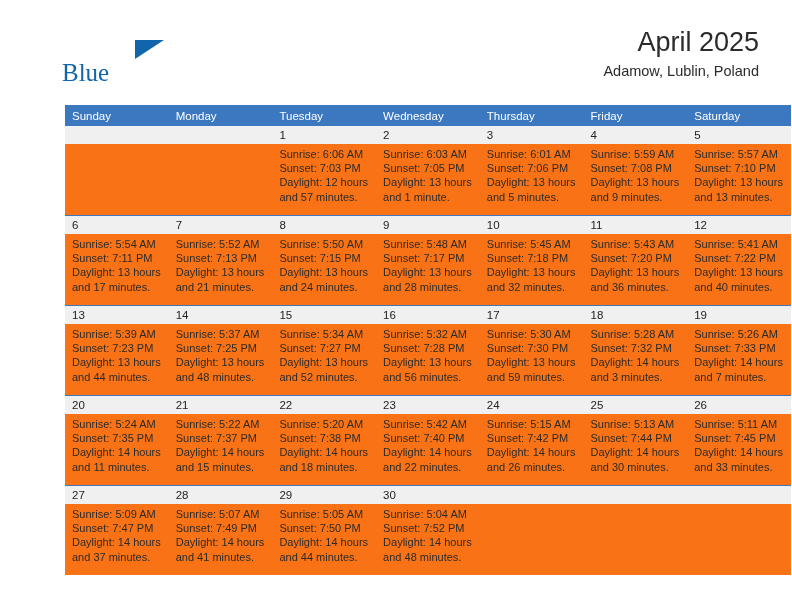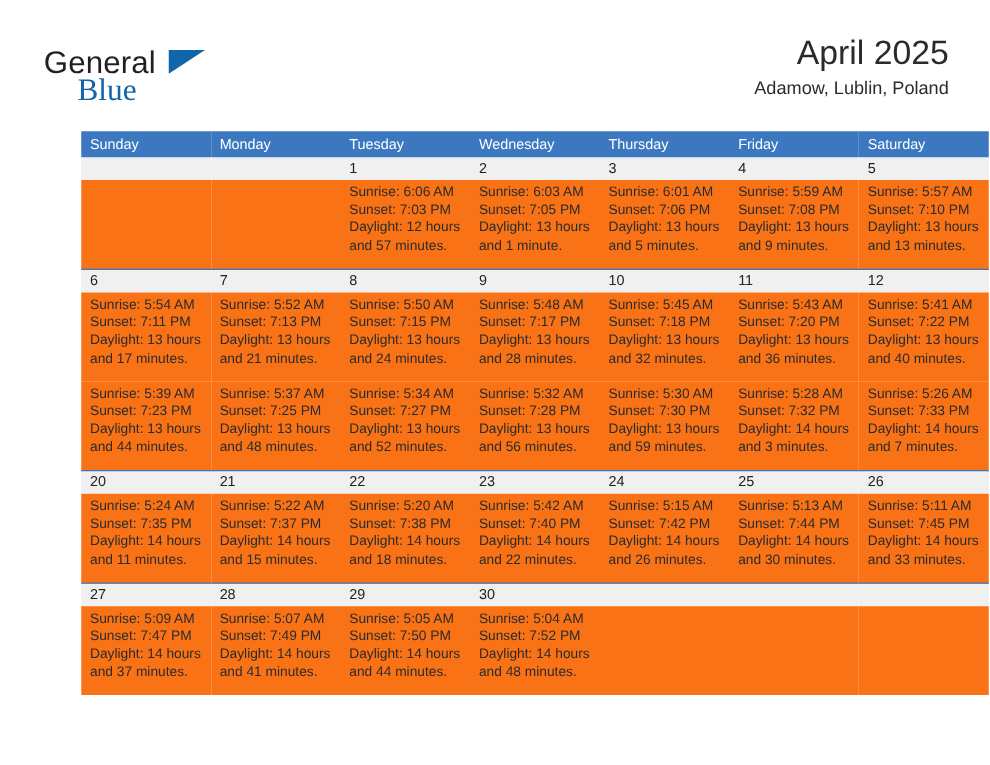--- a/index.html
+++ b/index.html
@@ -142,21 +142,20 @@
   .cell-empty { display: block; }
 </style>
 </head>
 <body>
 
 <div class="page">
 
   <div class="header">
 
     <div class="brand">
-      <span class="brand-general">General</span>
       <span class="brand-triangle"></span>
       <span class="brand-blue">Blue</span>
     </div>
 
     <div class="title-block">
       <div class="cal-title">April 2025</div>
       <div class="cal-subtitle">Adamow, Lublin, Poland</div>
     </div>
 
   </div>
@@ -277,20 +276,29 @@
               <span class="cellline">Daylight: 13 hours</span>
               <span class="cellline">and 36 minutes.</span>
             </td>
             <td>
               <span class="cellline">Sunrise: 5:41 AM</span>
               <span class="cellline">Sunset: 7:22 PM</span>
               <span class="cellline">Daylight: 13 hours</span>
               <span class="cellline">and 40 minutes.</span>
             </td>
           </tr>
+          <tr class="daynum-row">
+            <td>13</td>
+            <td>14</td>
+            <td>15</td>
+            <td>16</td>
+            <td>17</td>
+            <td>18</td>
+            <td>19</td>
+          </tr>
           <tr class="detail-row">
             <td>
               <span class="cellline">Sunrise: 5:39 AM</span>
               <span class="cellline">Sunset: 7:23 PM</span>
               <span class="cellline">Daylight: 13 hours</span>
               <span class="cellline">and 44 minutes.</span>
             </td>
             <td>
               <span class="cellline">Sunrise: 5:37 AM</span>
               <span class="cellline">Sunset: 7:25 PM</span>

